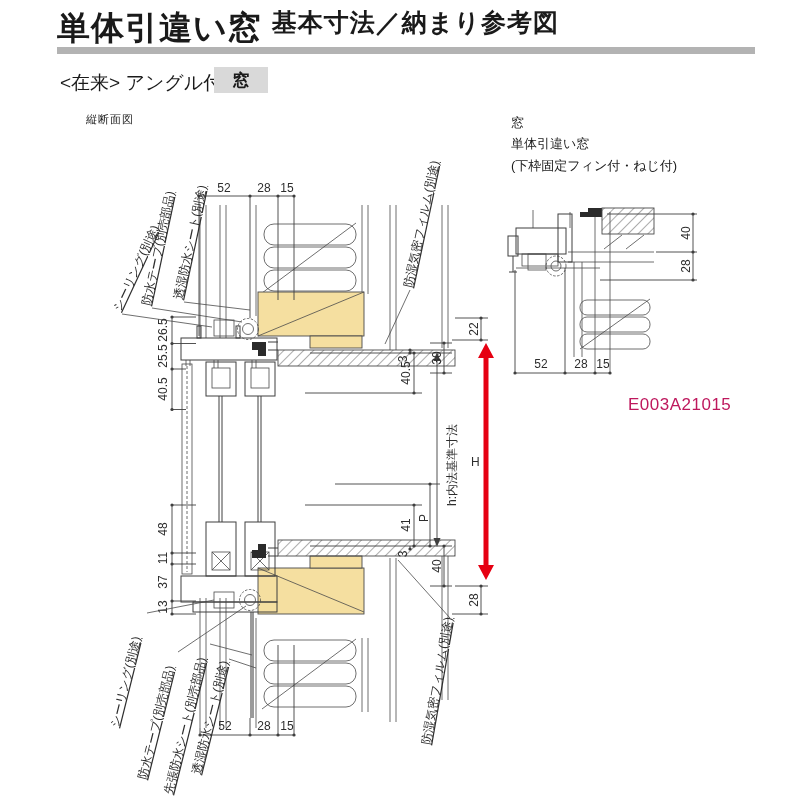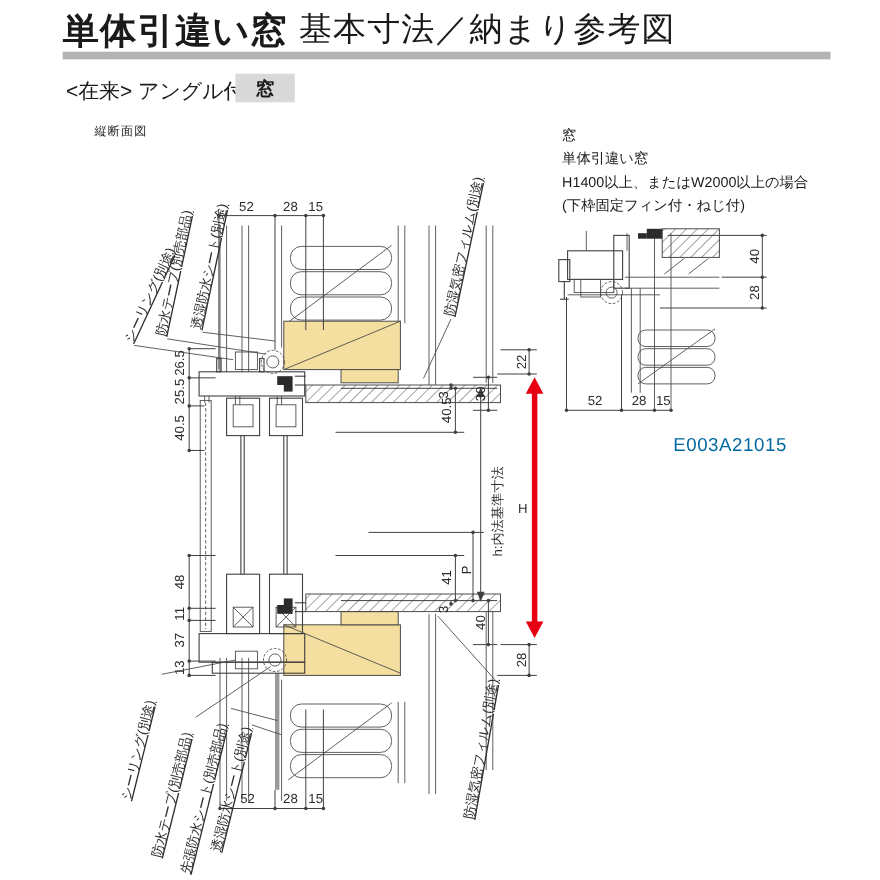--- a/index.html
+++ b/index.html
@@ -1,27 +1,27 @@
 <!DOCTYPE html>
 <html><head>
 <meta charset="utf-8">
 <style>
   html,body{margin:0;padding:0;background:#fff;}
   .page{position:relative;width:800px;height:800px;background:#fff;overflow:hidden;
         font-family:"Liberation Sans","DejaVu Sans",sans-serif;color:#1a1a1a;}
   .titlebar{position:absolute;left:57px;top:6px;display:flex;align-items:flex-start;gap:10px;white-space:nowrap;}
   .title-main{font-size:33px;font-weight:700;letter-spacing:1px;}
-  .title-sub{font-size:30px;font-weight:400;letter-spacing:1px;}
+  .title-sub{font-size:25px;font-weight:700;letter-spacing:1px;}
   .rule{position:absolute;left:57px;top:47px;width:698px;height:7px;background:#b3b3b3;}
   .subtitle{position:absolute;left:60px;top:70px;font-size:19px;white-space:nowrap;}
   .badge{position:absolute;left:214px;top:67px;width:54px;height:26px;background:#d9d9d9;
          display:flex;align-items:center;justify-content:center;font-size:17px;font-weight:700;}
   .viewlabel{position:absolute;left:86px;top:112px;font-size:11px;letter-spacing:1px;}
   .note{position:absolute;left:511px;top:112px;font-size:13px;line-height:1.65;white-space:nowrap;}
-  .code{position:absolute;left:612px;top:395px;font-size:17px;letter-spacing:.5px;color:#0369a1;}
+  .code{position:absolute;left:628px;top:395px;font-size:17px;letter-spacing:.5px;color:#be185d;}
   svg{position:absolute;left:0;top:0;}
   .dline{stroke:#3f3f3f;stroke-width:1;fill:none;}
   .thin{stroke:#4a4a4a;stroke-width:.8;fill:none;}
   .dim{stroke:#3f3f3f;stroke-width:.9;fill:none;}
   .dimtxt{font-size:12px;fill:#2d2d2d;}
   .ann{font-size:12px;fill:#2d2d2d;text-decoration:underline;}
   .dark{fill:#2b2b2b;stroke:none;}
 </style>
 </head>
 <body>
@@ -33,21 +33,20 @@
     <span class="title-sub">基本寸法／納まり参考図</span>
   </div>
   <div class="rule"></div>
   <div class="subtitle">&lt;在来&gt; アングル付</div>
   <div class="badge">窓</div>
   <div class="viewlabel">縦断面図</div>
 
   <div class="note">
     <div>窓</div>
     <div>単体引違い窓</div>
-    <div>H1400以上、またはW2000以上の場合</div>
     <div>(下枠固定フィン付・ねじ付)</div>
   </div>
 
   <div class="code">E003A21015</div>
 
   <svg width="800" height="800" viewBox="0 0 800 800">
     <defs>
       <marker id="dot" markerWidth="5" markerHeight="5" refX="2.5" refY="2.5">
         <circle cx="2.5" cy="2.5" r="1.8" fill="#3f3f3f"></circle>
       </marker>

